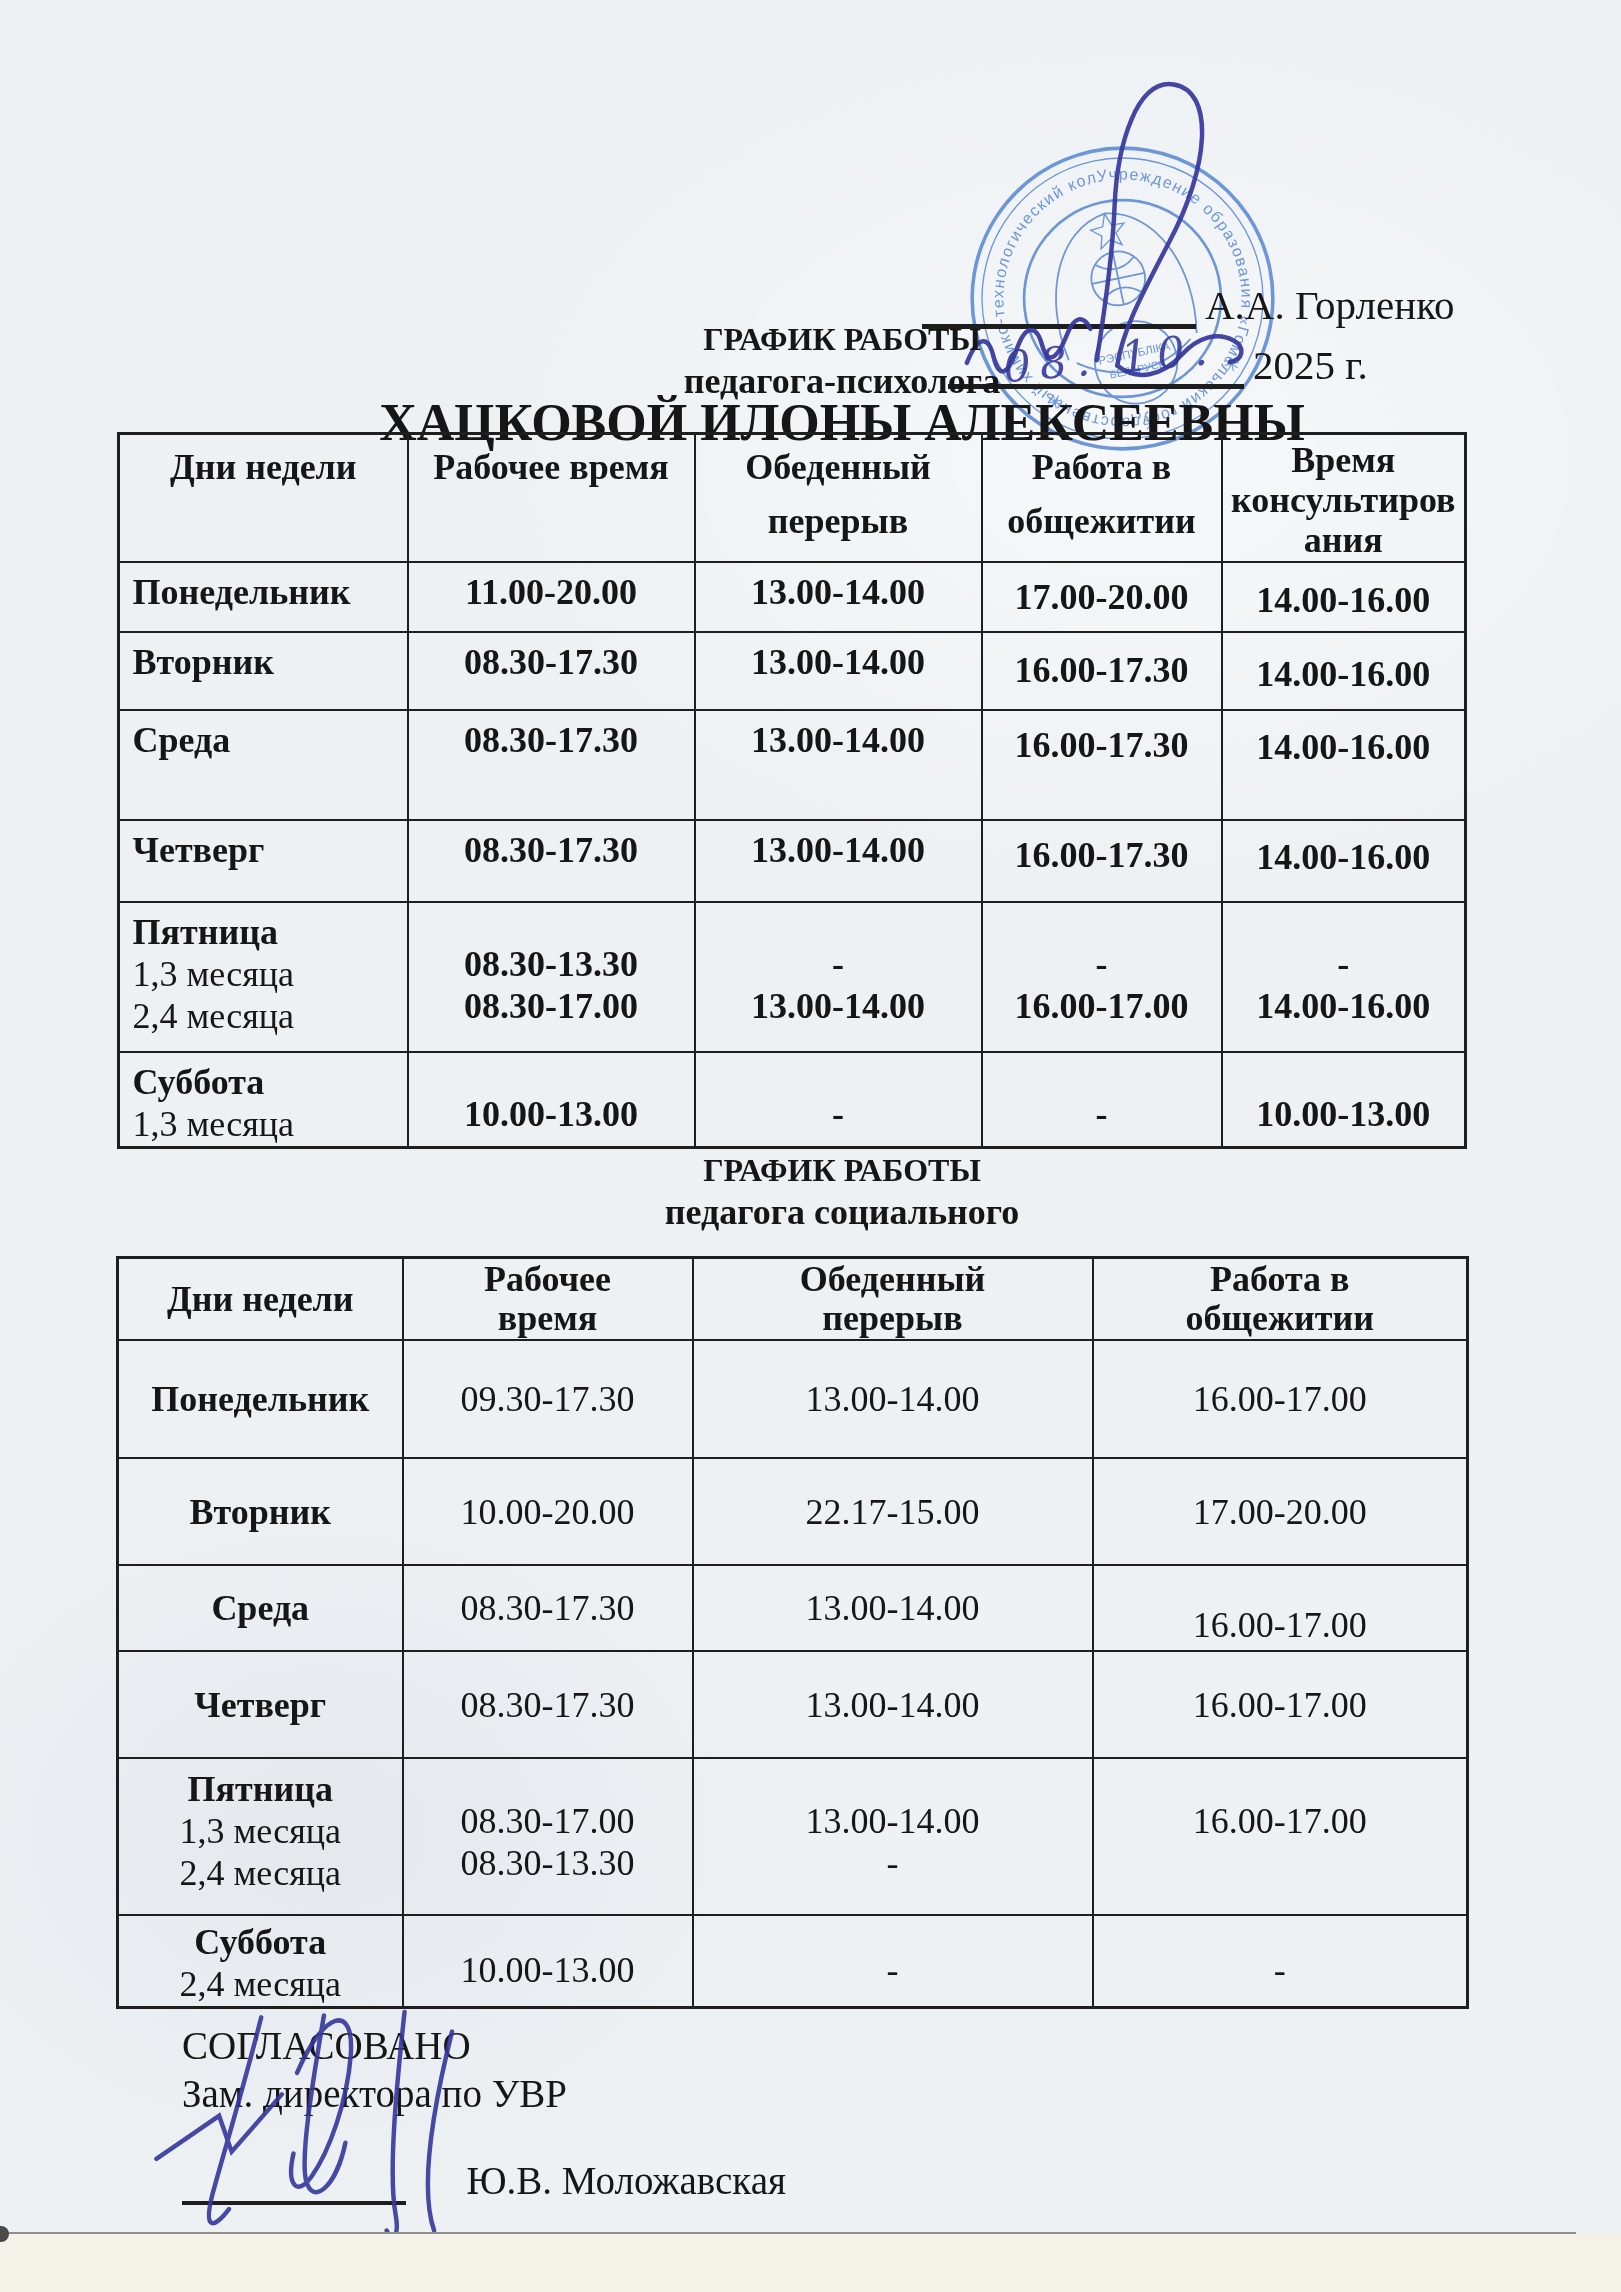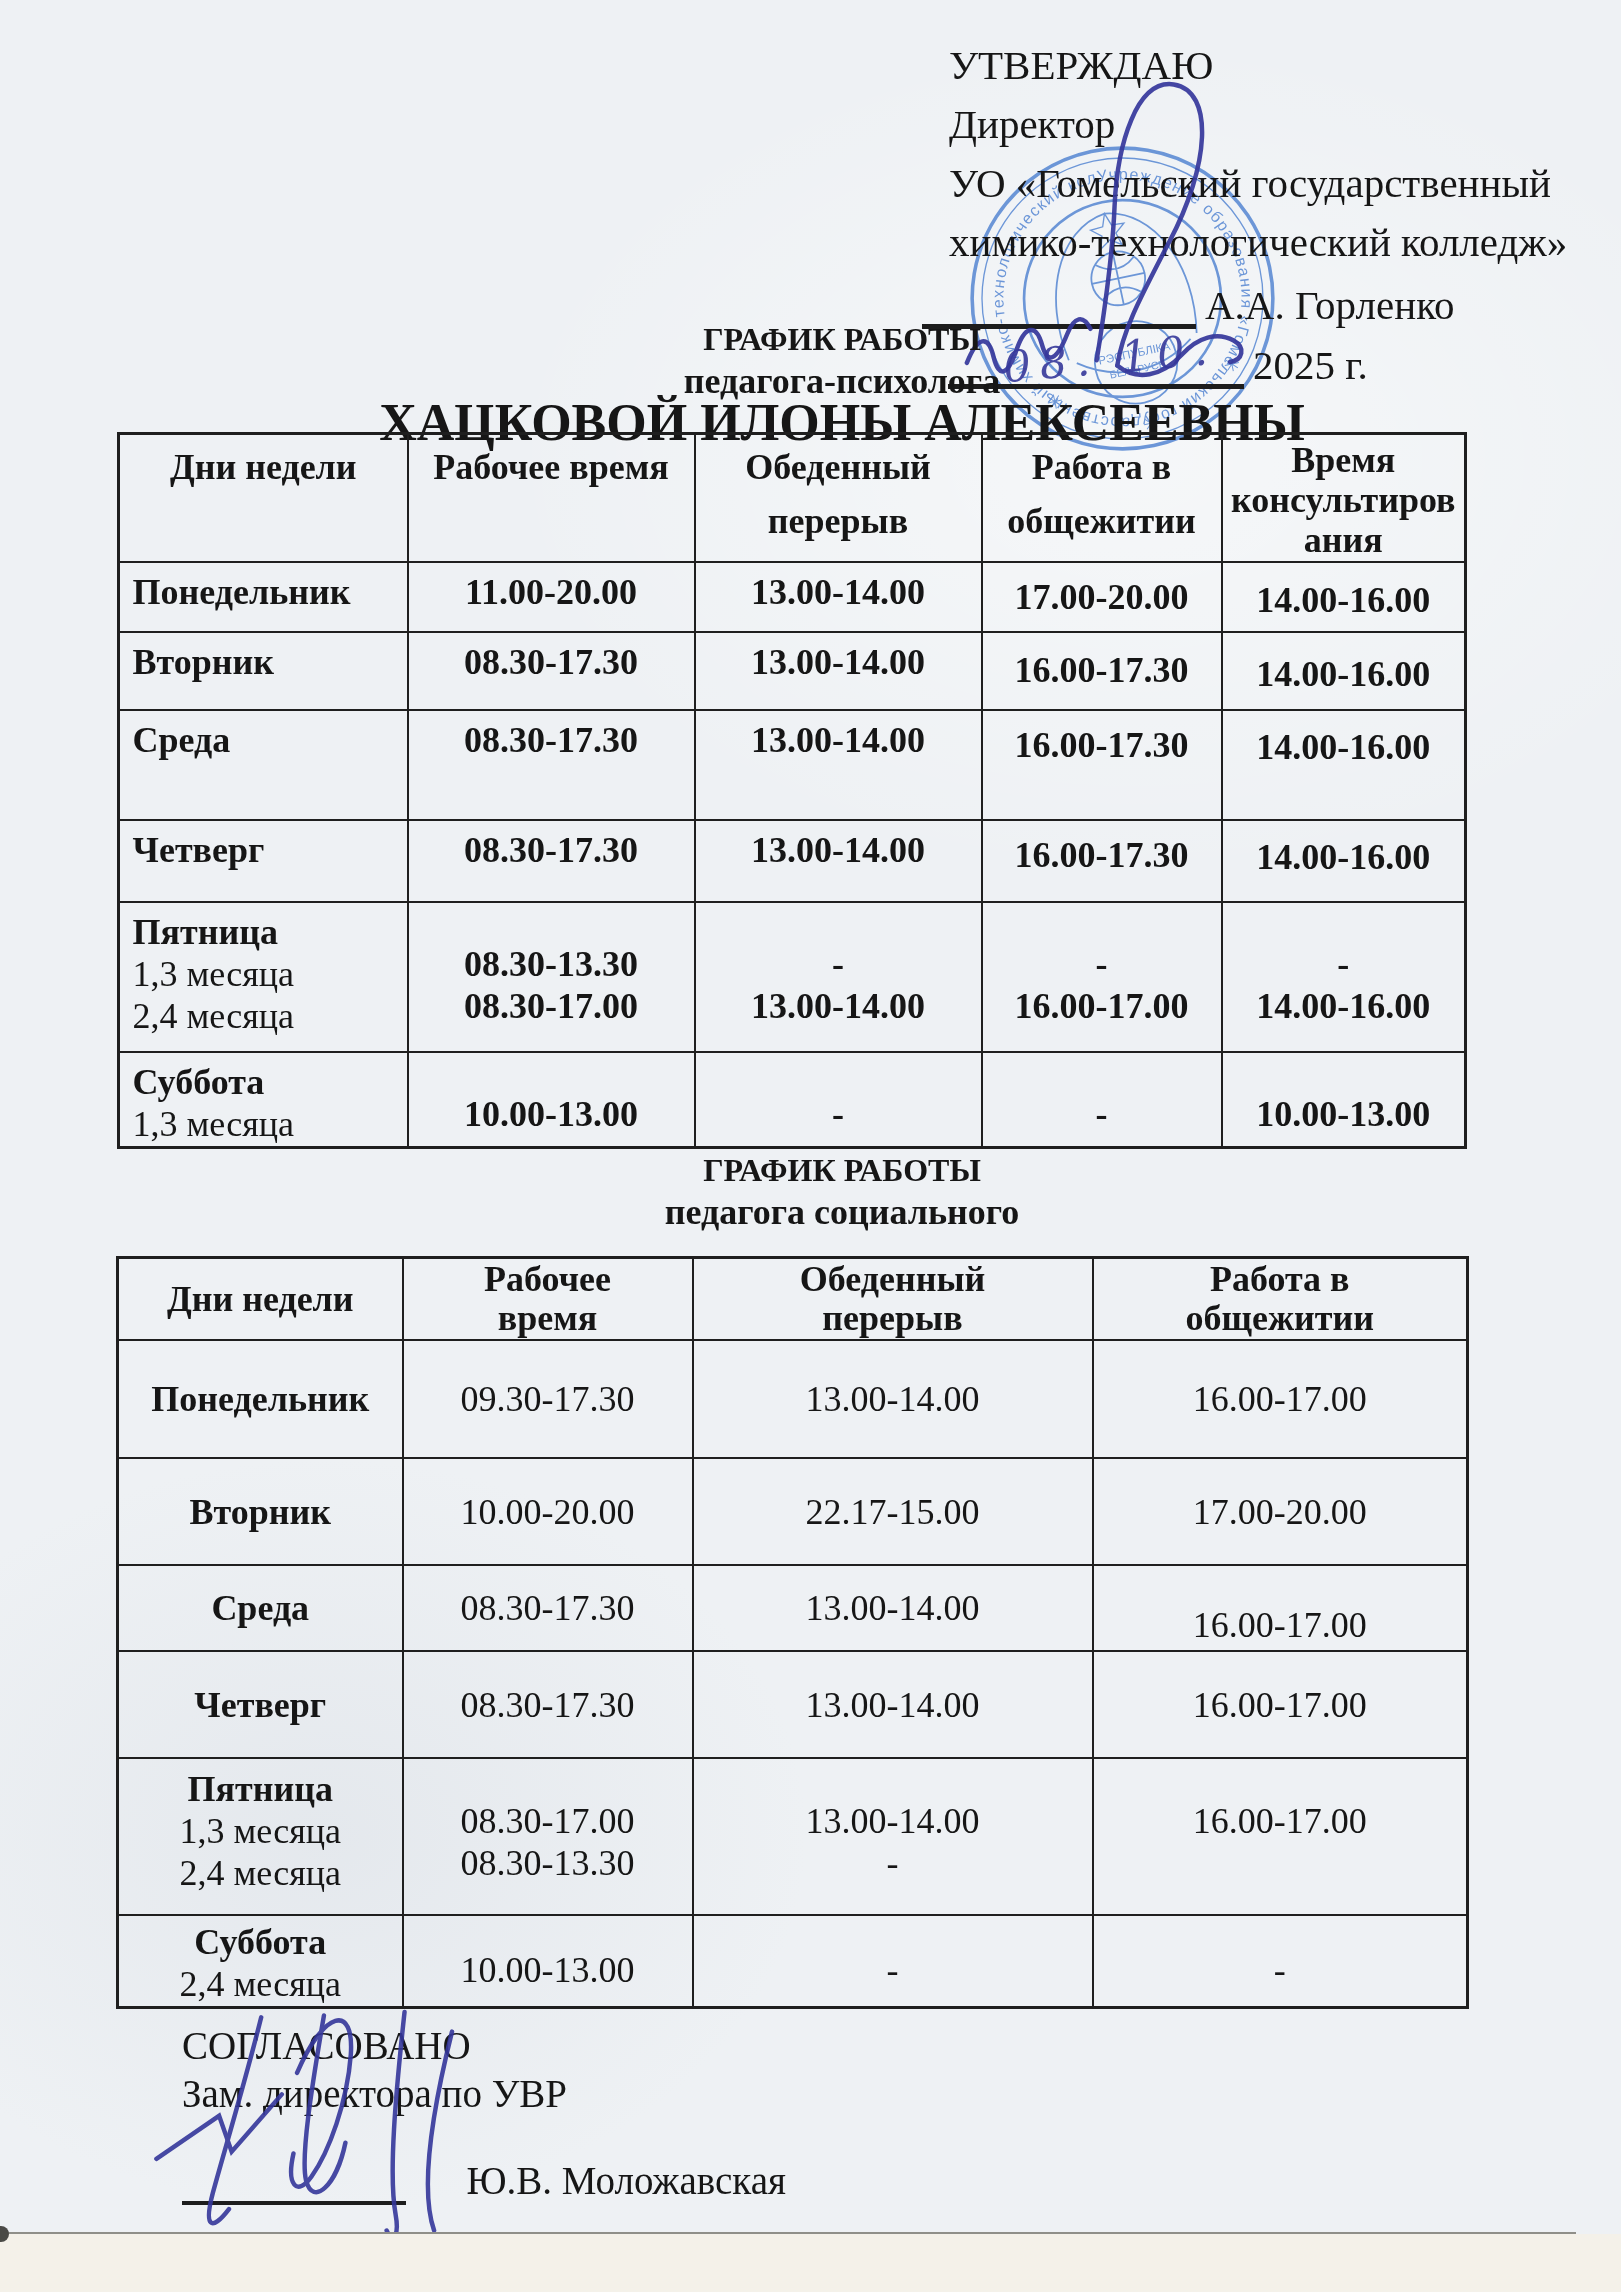--- a/index.html
+++ b/index.html
@@ -98,26 +98,20 @@
         <circle cx="195" cy="268" r="46" stroke-width="2"></circle>
         <text x="195" y="262" text-anchor="middle" font-size="13" fill="#4b7fd0" stroke="none">РЭСПУБЛІКА</text>
         <text x="195" y="280" text-anchor="middle" font-size="12" fill="#4b7fd0" stroke="none">БЕЛАРУСЬ</text>
         <text x="88" y="300" font-size="22" fill="#4b7fd0" stroke="none">✳</text>
         <text x="290" y="300" font-size="22" fill="#4b7fd0" stroke="none">✳</text>
         <text x="188" y="346" font-size="22" fill="#4b7fd0" stroke="none">✳</text>
       </g>
     </g>
   </svg>
 
-  <div class="abs approval">
-    <div>УТВЕРЖДАЮ</div>
-    <div>Директор</div>
-    <div>УО «Гомельский государственный</div>
-    <div>химико-технологический колледж»</div>
-  </div>
   <div class="abs sigrow" style="left:922px;top:279px;">
     <span class="sigline" style="width:274px;"></span>
     <span class="nm">А.А. Горленко</span>
   </div>
   <div class="abs sigrow" style="left:948px;top:339px;">
     <span class="sigline" style="width:296px;"></span>
     <span class="nm">2025 г.</span>
   </div>
   <div class="abs hand-date">08. 10.</div>
 

